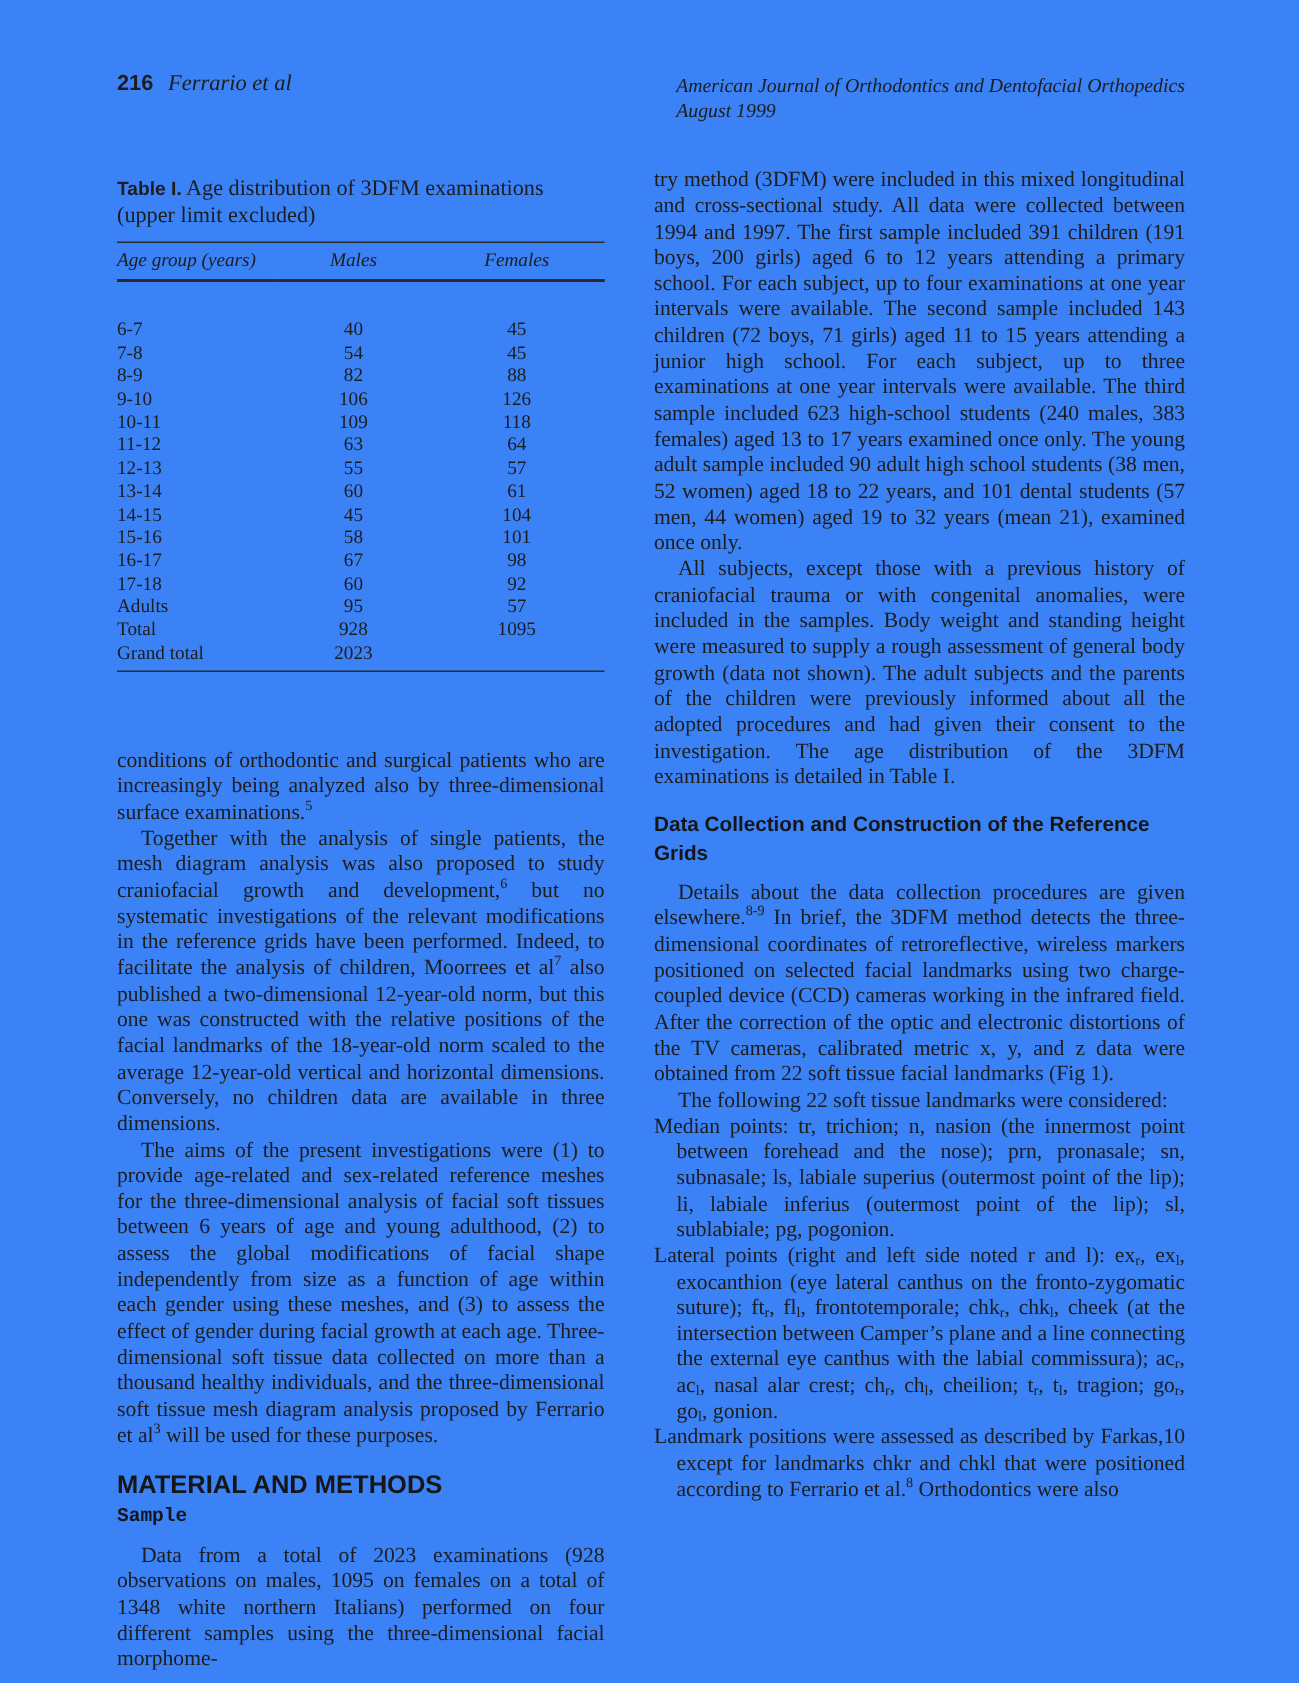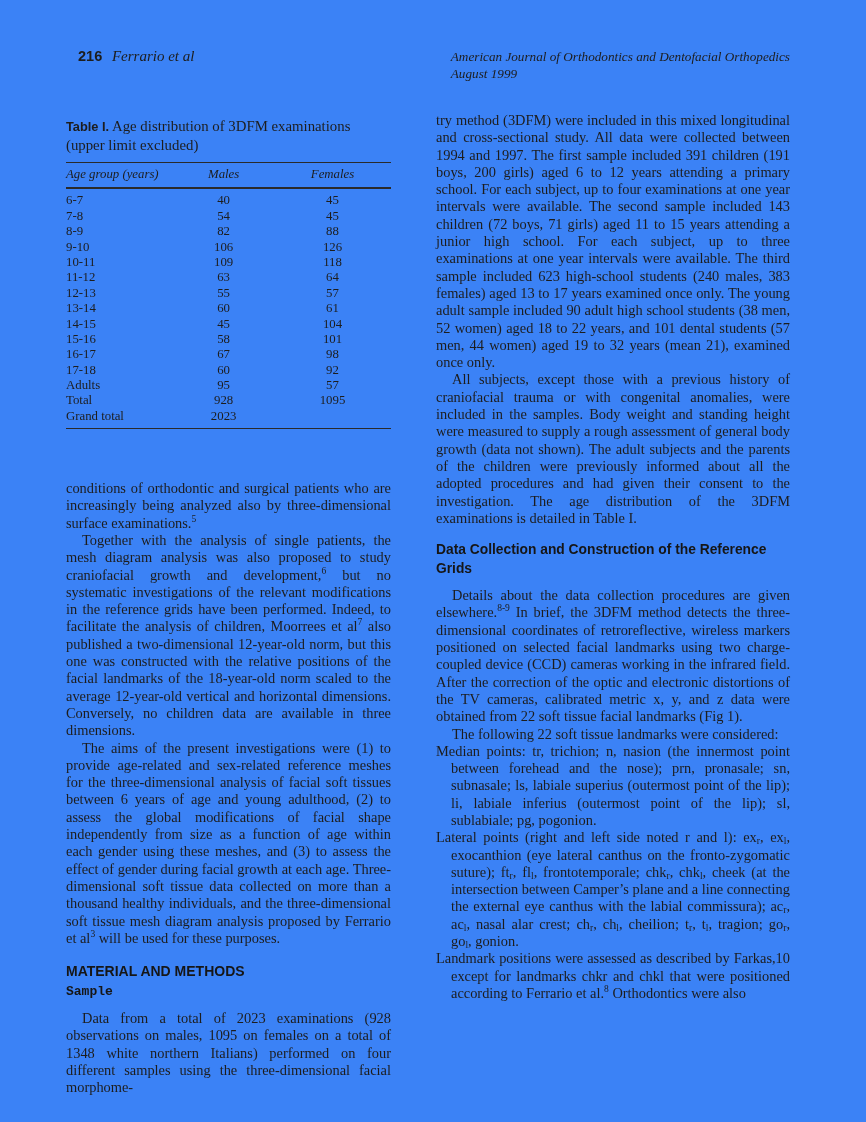--- a/index.html
+++ b/index.html
@@ -9,49 +9,49 @@
   
   .hdr{position:absolute;top:48px;left:78px;width:712px;display:flex;
        justify-content:space-between;align-items:flex-start;}
   .hdr-left{font-size:15px;white-space:nowrap;}
   .hdr-left .pgnum{font-family:"Liberation Sans",sans-serif;font-weight:bold;font-size:14.5px;}
   .hdr-left .auth{font-style:italic;margin-left:6px;}
   .hdr-right{text-align:left;font-style:italic;font-size:13.2px;line-height:17px;}
 
   
   .col{position:absolute;top:112px;}
-  .col-left{left:66px;width:325px;}
+  .col-left{left:78px;width:325px;}
   .col-right{left:436px;width:354px;}
 
   p.body{margin:0;font-size:14.4px;line-height:17.3px;text-align:justify;}
   p.indent{text-indent:16px;}
   .hang{margin:0;font-size:14.4px;line-height:17.3px;text-align:justify;
         padding-left:15px;text-indent:-15px;}
 
   sup{font-size:0.66em;line-height:0;vertical-align:super;}
   sub{font-size:0.66em;line-height:0;vertical-align:-0.22em;}
 
-  h3.sect{font-family:"Liberation Sans",sans-serif;font-weight:bold;font-size:14px;
+  h3.sect{font-family:"Liberation Sans",sans-serif;font-weight:bold;font-size:17px;
           line-height:18px;margin:15px 0 0 0;color:#161616;}
   h4.sect{font-family:Liberation Mono, monospace;font-weight:bold;font-size:13px;
           line-height:18px;margin:3px 0 9px 0;color:#161616;}
   h3.sect2{font-family:"Liberation Sans",sans-serif;font-weight:bold;font-size:13.8px;
            line-height:18.5px;margin:14px 0 9px 0;color:#161616;}
 
   
   .tbl-caption{font-size:14.8px;line-height:18.2px;margin:5px 0 8px 0;}
   .tbl-caption .lbl{font-family:"Liberation Sans",sans-serif;font-weight:bold;font-size:12.8px;}
   table.data{width:100%;border-collapse:collapse;font-size:12.8px;}
   table.data thead th{font-style:italic;font-weight:normal;font-size:12.8px;
         padding:4px 0 5px 0;border-top:1.2px solid #2a2a2a;border-bottom:2.4px solid #2a2a2a;}
   table.data thead th:first-child{text-align:left;}
   table.data thead th.c{text-align:center;}
   table.data td{padding:0.6px 0;font-size:12.8px;line-height:14.2px;}
   table.data td.num{text-align:center;}
-  table.data tbody tr:first-child td{padding-top:4px;}
+  table.data tbody tr:first-child td{padding-top:24px;}
   table.data tbody tr:last-child td{padding-bottom:5px;}
   .tbl-rule-bottom{border-top:1.8px solid #2a2a2a;margin-top:0;}
   .left-body{margin-top:51px;}
   col.c1{width:33%;} col.c2{width:31%;} col.c3{width:36%;}
 </style>
 </head>
 <body>
 
 <div class="page">
 

